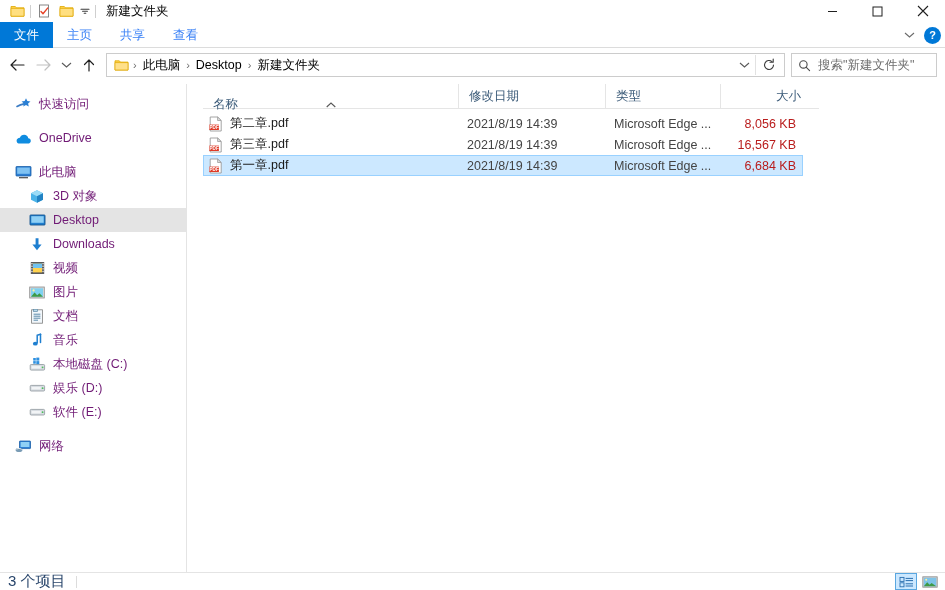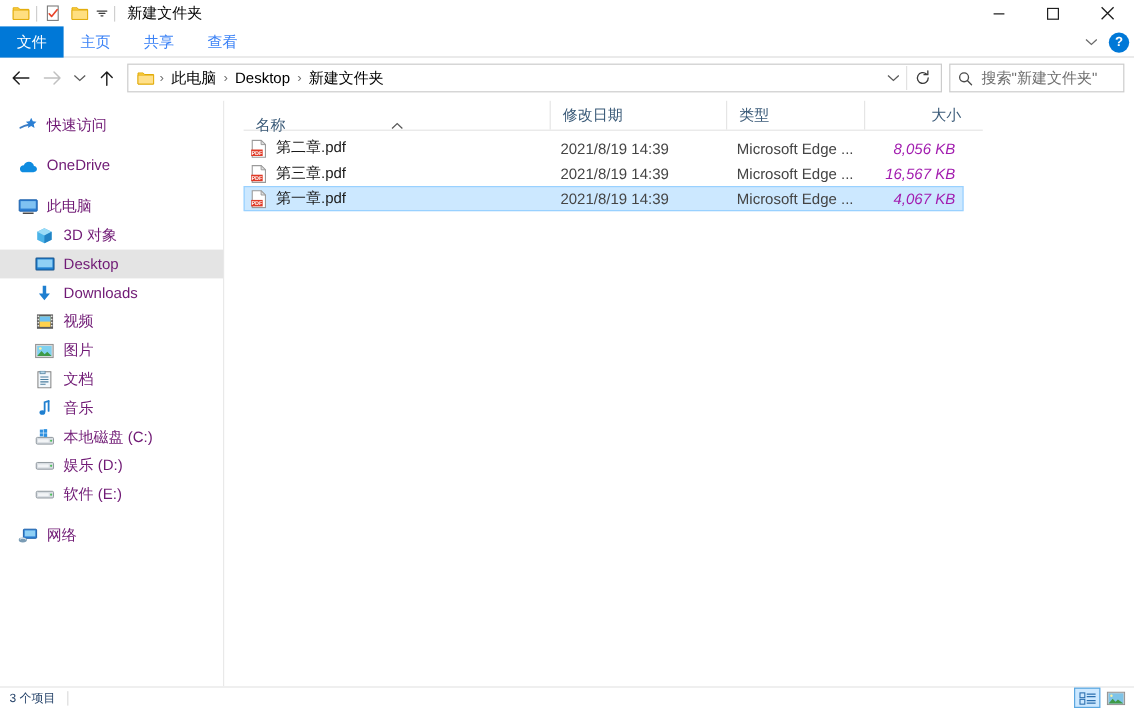--- a/index.html
+++ b/index.html
@@ -225,33 +225,33 @@
     font-size: 12.5px;
     color: #1a1a1a;
     white-space: nowrap;
     overflow: hidden;
     display: flex;
     align-items: center;
   }
   .cell.c-name { width: 255px; padding-left: 4px; }
   .cell.c-date { width: 147px; color: #444; padding-left: 8px; }
   .cell.c-type { width: 115px; color: #444; padding-left: 8px; }
-  .cell.c-size { width: 81px; color: #a21caf; justify-content: flex-end; padding-right: 6px; font-style: italic; }
+  .cell.c-size { width: 81px; color: #b91c1c; justify-content: flex-end; padding-right: 6px; }
   .pdf-ico { width: 16px; height: 16px; margin-right: 6px; flex: 0 0 16px; }
 
   
   .statusbar {
     position: absolute;
     bottom: 0; left: 0; right: 0;
     height: 18px;
     border-top: 1px solid #e4e4e4;
     background: #fff;
     display: flex; align-items: center;
     padding: 0 4px 0 8px;
-    font-size: 10px;
+    font-size: 15px;
     color: #28456b;
   }
   .status-sep { width: 1px; height: 12px; background: #dcdcdc; margin-left: 10px; }
   .view-btns {
     margin-left: auto;
     display: flex; align-items: center; gap: 2px;
   }
   .view-btn {
     width: 22px; height: 17px;
     display: flex; align-items: center; justify-content: center;
@@ -635,21 +635,21 @@
                 <path d="M2.2 1h7.4l3.6 3.5V15H2.2z" fill="#ffffff" stroke="#9a9a9a" stroke-width="0.9"></path>
                 <path d="M9.6 1v3.5h3.6z" fill="#e2e2e2" stroke="#9a9a9a" stroke-width="0.8"></path>
                 <rect x="1.3" y="8.6" width="9.6" height="5.4" fill="#e03a27"></rect>
                 <text x="6.1" y="12.9" font-size="4.6" fill="#ffffff" text-anchor="middle" font-family="Liberation Sans, sans-serif" font-weight="bold">PDF</text>
               </svg>
             </span>
             <span>第一章.pdf</span>
           </div>
           <div class="cell c-date">2021/8/19 14:39</div>
           <div class="cell c-type">Microsoft Edge ...</div>
-          <div class="cell c-size">4,067 KB</div>
+          <div class="cell c-size">6,684 KB</div>
         </div>
 
       </div>
     </div>
   </div>
 
   <div class="statusbar">
     <span>3 个项目</span>
     <span class="status-sep"></span>
     <div class="view-btns">

